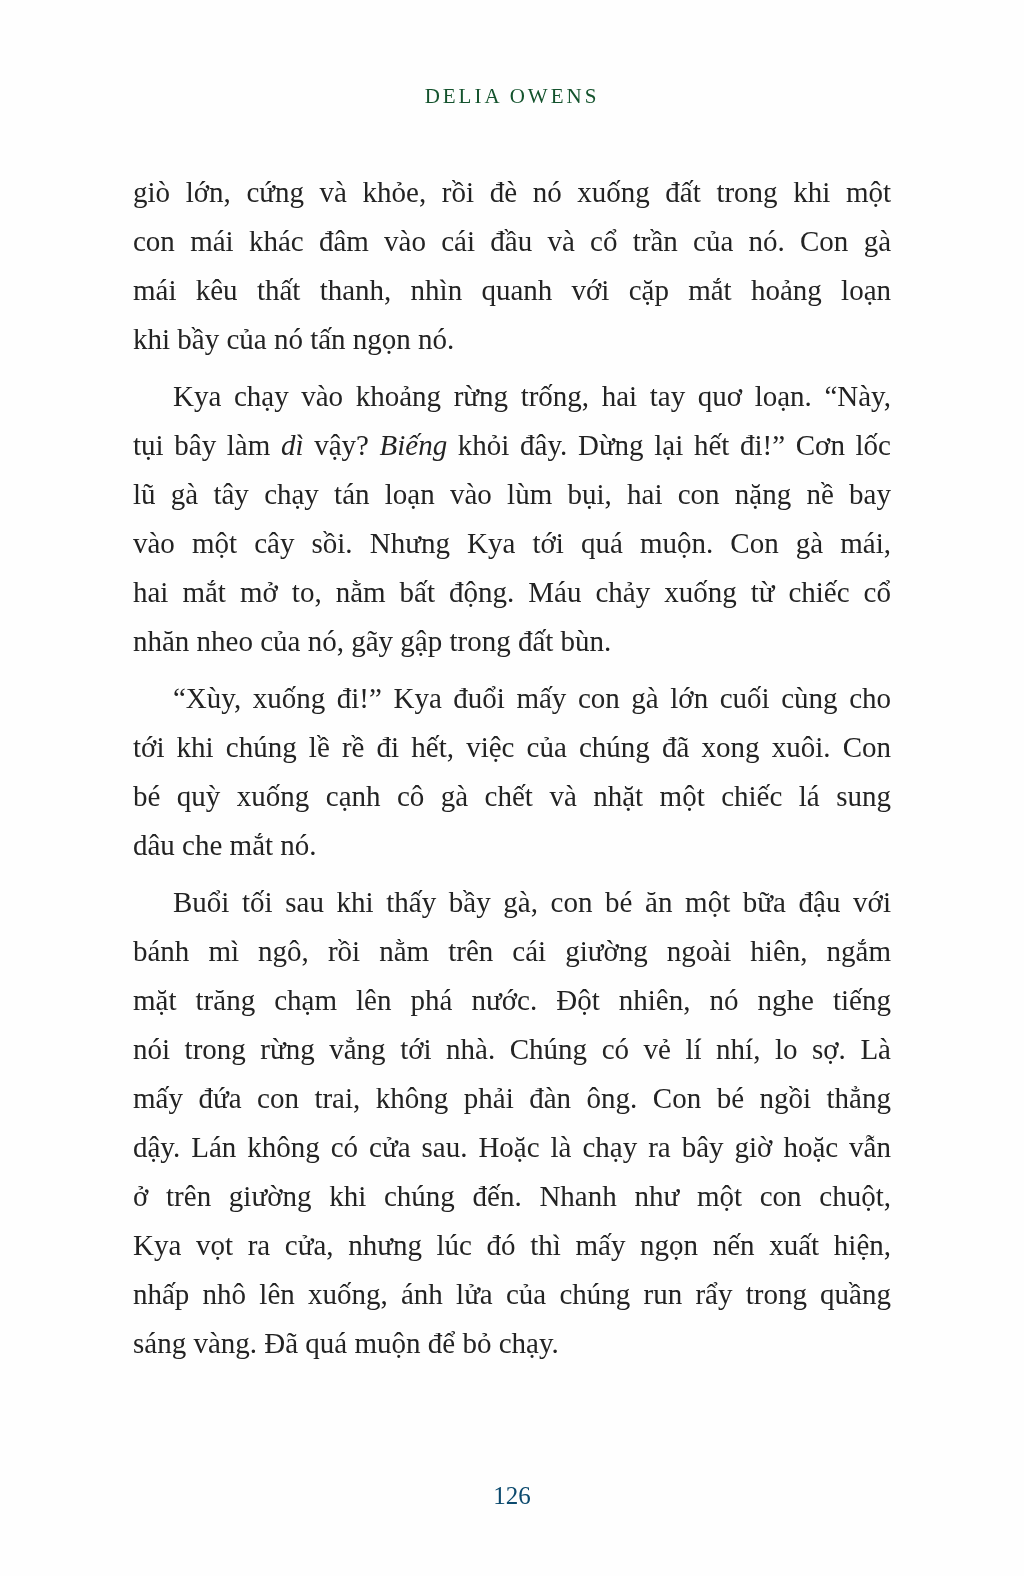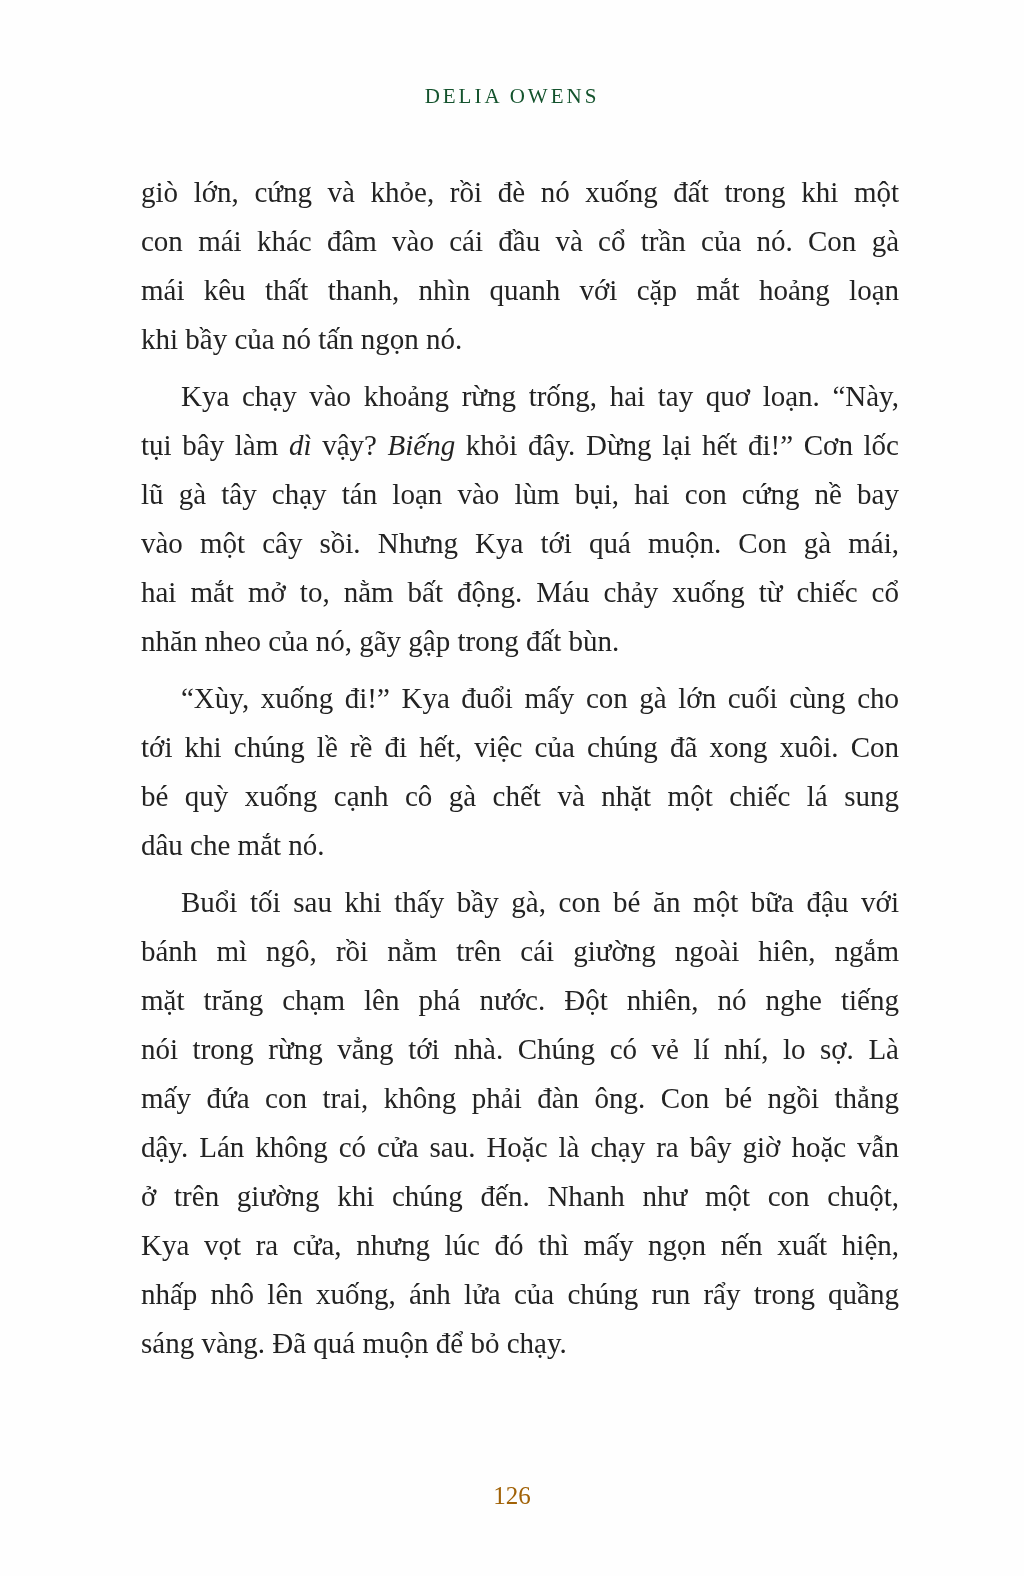--- a/index.html
+++ b/index.html
@@ -24,21 +24,20 @@
     text-align: center;
     font-size: 21px;
     letter-spacing: 3px;
     color: #14532d;
   }
   .text-block {
     position: absolute;
     top: 168px;
     left: 133px;
     width: 758px;
-    margin-left: 8px;
   }
   .para { margin: 0; }
   .para + .para { margin-top: 8px; }
   .line {
     font-size: 29px;
     line-height: 49px;
     text-align: justify;
     text-align-last: justify;
     white-space: normal;
     color: #232323;
@@ -52,40 +51,40 @@
   .line i {
     font-style: italic;
   }
   .page-number {
     position: absolute;
     top: 1482px;
     left: 0;
     width: 100%;
     text-align: center;
     font-size: 25px;
-    color: #a16207;
+    color: #0c4a6e;
   }
 </style>
 </head>
 <body>
 
 <div class="page">
   <div class="running-header">DELIA OWENS</div>
 
   <div class="text-block" id="text-block">
       <div class="para">
         <div class="line first"><span>giò lớn, cứng và khỏe, rồi đè nó xuống đất trong khi một</span></div>
         <div class="line"><span>con mái khác đâm vào cái đầu và cổ trần của nó. Con gà</span></div>
         <div class="line"><span>mái kêu thất thanh, nhìn quanh với cặp mắt hoảng loạn</span></div>
         <div class="line last"><span>khi bầy của nó tấn ngọn nó.</span></div>
       </div>
       <div class="para indent">
         <div class="line first"><span>Kya chạy vào khoảng rừng trống, hai tay quơ loạn. “Này,</span></div>
         <div class="line"><span>tụi bây làm </span><i>dì</i><span> vậy? </span><i>Biếng</i><span> khỏi đây. Dừng lại hết đi!” Cơn lốc</span></div>
-        <div class="line"><span>lũ gà tây chạy tán loạn vào lùm bụi, hai con cứng nề bay</span></div>
+        <div class="line"><span>lũ gà tây chạy tán loạn vào lùm bụi, hai con nặng nề bay</span></div>
         <div class="line"><span>vào một cây sồi. Nhưng Kya tới quá muộn. Con gà mái,</span></div>
         <div class="line"><span>hai mắt mở to, nằm bất động. Máu chảy xuống từ chiếc cổ</span></div>
         <div class="line last"><span>nhăn nheo của nó, gãy gập trong đất bùn.</span></div>
       </div>
       <div class="para indent">
         <div class="line first"><span>“Xùy, xuống đi!” Kya đuổi mấy con gà lớn cuối cùng cho</span></div>
         <div class="line"><span>tới khi chúng lề rề đi hết, việc của chúng đã xong xuôi. Con</span></div>
         <div class="line"><span>bé quỳ xuống cạnh cô gà chết và nhặt một chiếc lá sung</span></div>
         <div class="line last"><span>dâu che mắt nó.</span></div>
       </div>

